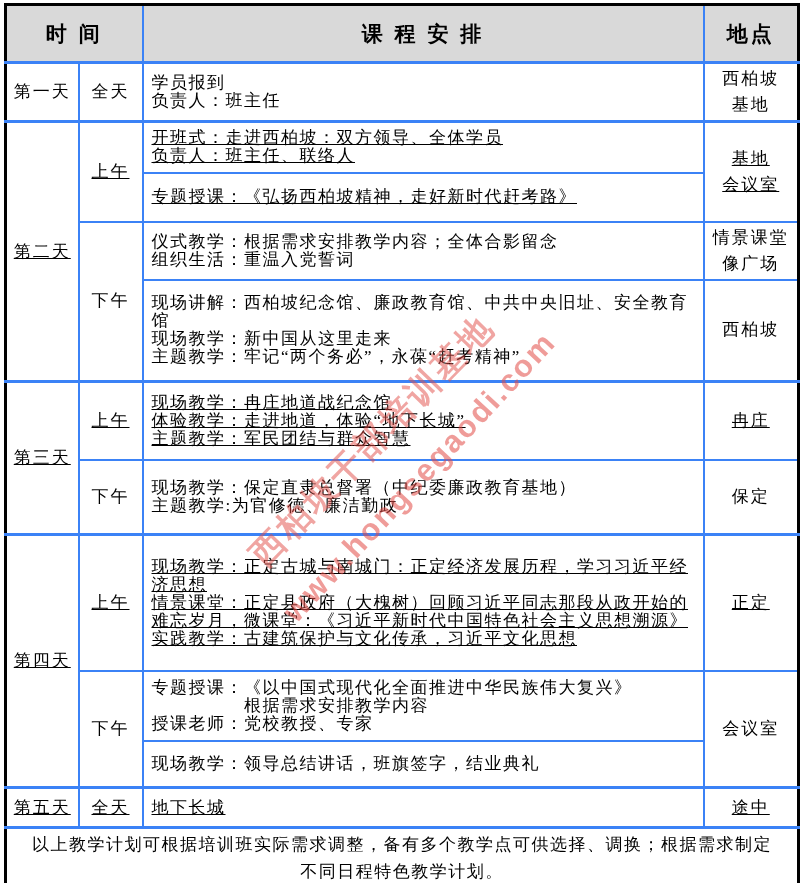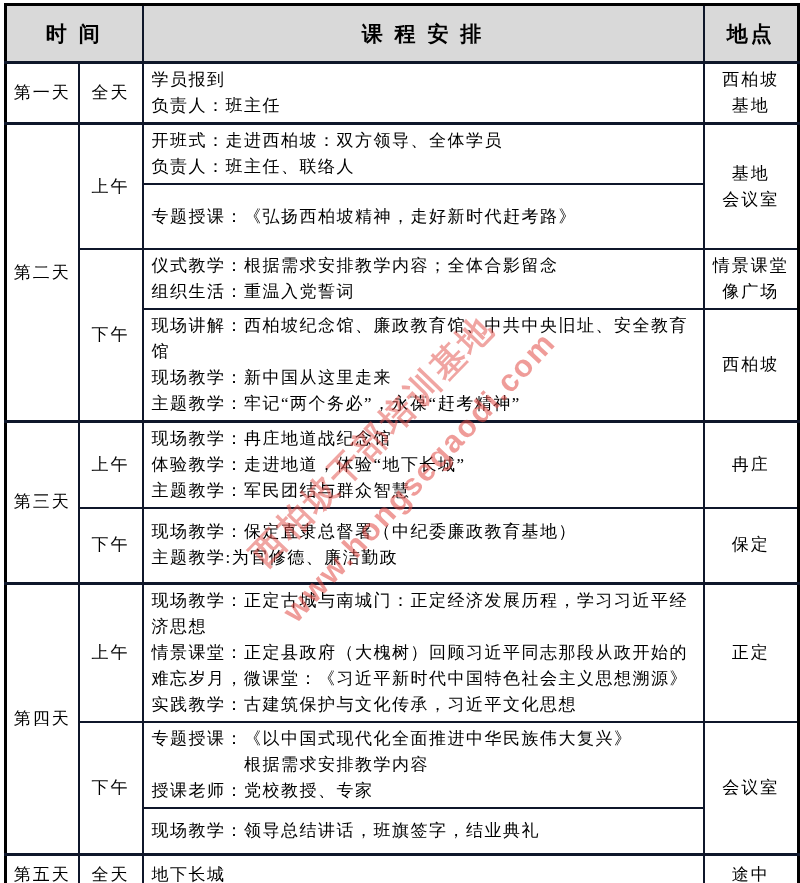--- a/index.html
+++ b/index.html
@@ -10,31 +10,31 @@
   }
   table.sched{
     position:absolute;left:4px;top:3px;width:793px;
     border-collapse:collapse;table-layout:fixed;
     border:3px solid #000;
   }
   col.c-day{width:73px;}
   col.c-sess{width:64px;}
   col.c-course{width:561px;}
   col.c-loc{width:95px;}
-  th,td{border:2px solid #0f172a;vertical-align:middle;overflow:hidden;}
+  th,td{border:2px solid #3b82f6;vertical-align:middle;overflow:hidden;}
   th{
     background:#d9d9d9;
     font-family:"Liberation Sans","DejaVu Sans",sans-serif;
     font-size:21px;font-weight:bold;letter-spacing:3px;
     text-align:center;border-bottom-width:3px;
   }
   td.cc{text-align:center;font-size:17px;letter-spacing:2px;white-space:pre-line;line-height:26px;padding:2px;}
-  td.course{font-size:17px;letter-spacing:1.5px;line-height:26px;padding:3px 8px;white-space:pre-line;text-align:left;}
-  tr.gt td{border-top-width:3px;}
-  tr.hh{height:58px;} tr.r0{height:57px;} tr.r1{height:51px;} tr.r2{height:65px;}
+  td.course{font-size:17px;letter-spacing:1.5px;line-height:18px;padding:3px 8px;white-space:pre-line;text-align:left;}
+  tr.gt td{border-top-width:3px;text-decoration:underline;}
+  tr.hh{height:58px;} tr.r0{height:57px;} tr.r1{height:51px;} tr.r2{height:49px;text-decoration:underline;}
   tr.r3{height:54px;} tr.r4{height:102px;} tr.r5{height:78px;} tr.r6{height:75px;}
   tr.r7{height:136px;} tr.r8{height:70px;} tr.r9{height:47px;} tr.r10{height:40px;}
   tr.rf{height:54px;}
   td.footer{
     font-size:17px;letter-spacing:1.5px;line-height:27px;
     text-align:center;white-space:pre-line;padding:2px 4px;border-top-width:3px;
   }
   .wm{
     position:absolute;z-index:5;pointer-events:none;
     font-weight:bold;white-space:nowrap;

